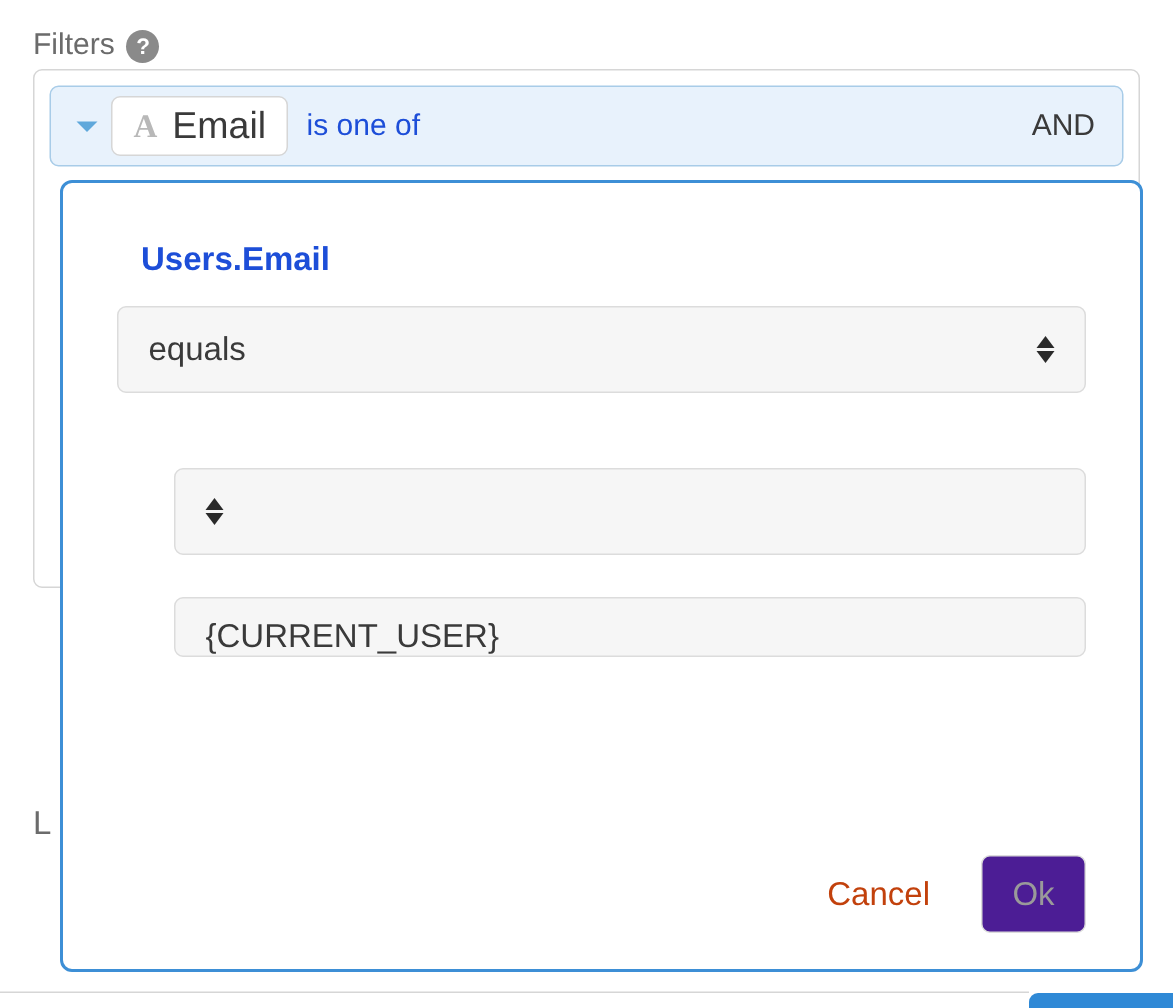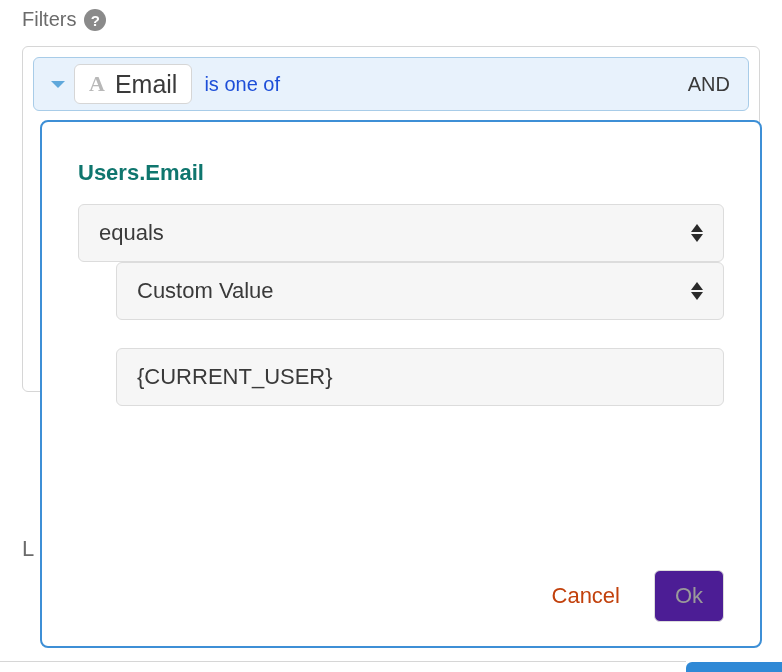--- a/index.html
+++ b/index.html
@@ -10,21 +10,21 @@
     body {
       font-family: -apple-system, BlinkMacSystemFont, 'Segoe UI', Helvetica, Arial, sans-serif;
       background: #fff;
       width: 782px;
       height: 672px;
       position: relative;
       color: #4a4a4a;
     }
     .filters-label {
       position: absolute;
-      top: 8px;
+      top: 19px;
       left: 22px;
       font-size: 20px;
       color: #6b6b6b;
       display: flex;
       align-items: flex-end;
       gap: 8px;
     }
     .help-icon {
       display: inline-flex;
       align-items: center;
@@ -115,33 +115,35 @@
       border: 2px solid #3d8fd6;
       border-radius: 8px;
       padding: 38px 36px 24px 36px;
       display: flex;
       flex-direction: column;
       z-index: 10;
     }
     .popup-title {
       font-size: 22px;
       font-weight: 700;
-      color: #0f766e;
+      color: #1d4ed8;
       margin-bottom: 18px;
+      margin-left: 16px;
     }
     .select-row {
       height: 58px;
       background: #f6f6f6;
       border: 1px solid #dcdcdc;
       border-radius: 6px;
       display: flex;
       align-items: center;
       padding: 0 20px;
       justify-content: space-between;
       cursor: pointer;
+      margin-bottom: 50px;
     }
     .select-text {
       font-size: 22px;
       color: #3a3a3a;
     }
     .sort-arrows {
       display: flex;
       flex-direction: column;
       gap: 2px;
     }
@@ -159,26 +161,26 @@
       border-right: 6px solid transparent;
       border-top: 8px solid #2a2a2a;
     }
     .indented {
       margin-left: 38px;
     }
     .select-row.select2 {
       margin-bottom: 28px;
     }
     .input-row {
-      height: 58px;
+      height: 40px;
       background: #f6f6f6;
       border: 1px solid #dcdcdc;
       border-radius: 6px;
       display: flex;
-      align-items: center;
+      align-items: flex-end;
       padding: 0 20px;
     }
     .input-text {
       font-size: 22px;
       color: #3a3a3a;
     }
     .button-row {
       margin-top: auto;
       display: flex;
       justify-content: flex-end;
@@ -258,21 +260,20 @@
 
   <div class="select-row">
     <span class="select-text">equals</span>
     <div class="sort-arrows">
       <div class="arrow-up"></div>
       <div class="arrow-down"></div>
     </div>
   </div>
 
   <div class="select-row select2 indented">
-    <span class="select-text">Custom Value</span>
     <div class="sort-arrows">
       <div class="arrow-up"></div>
       <div class="arrow-down"></div>
     </div>
   </div>
 
   <div class="input-row indented">
     <span class="input-text">{CURRENT_USER}</span>
   </div>
 

